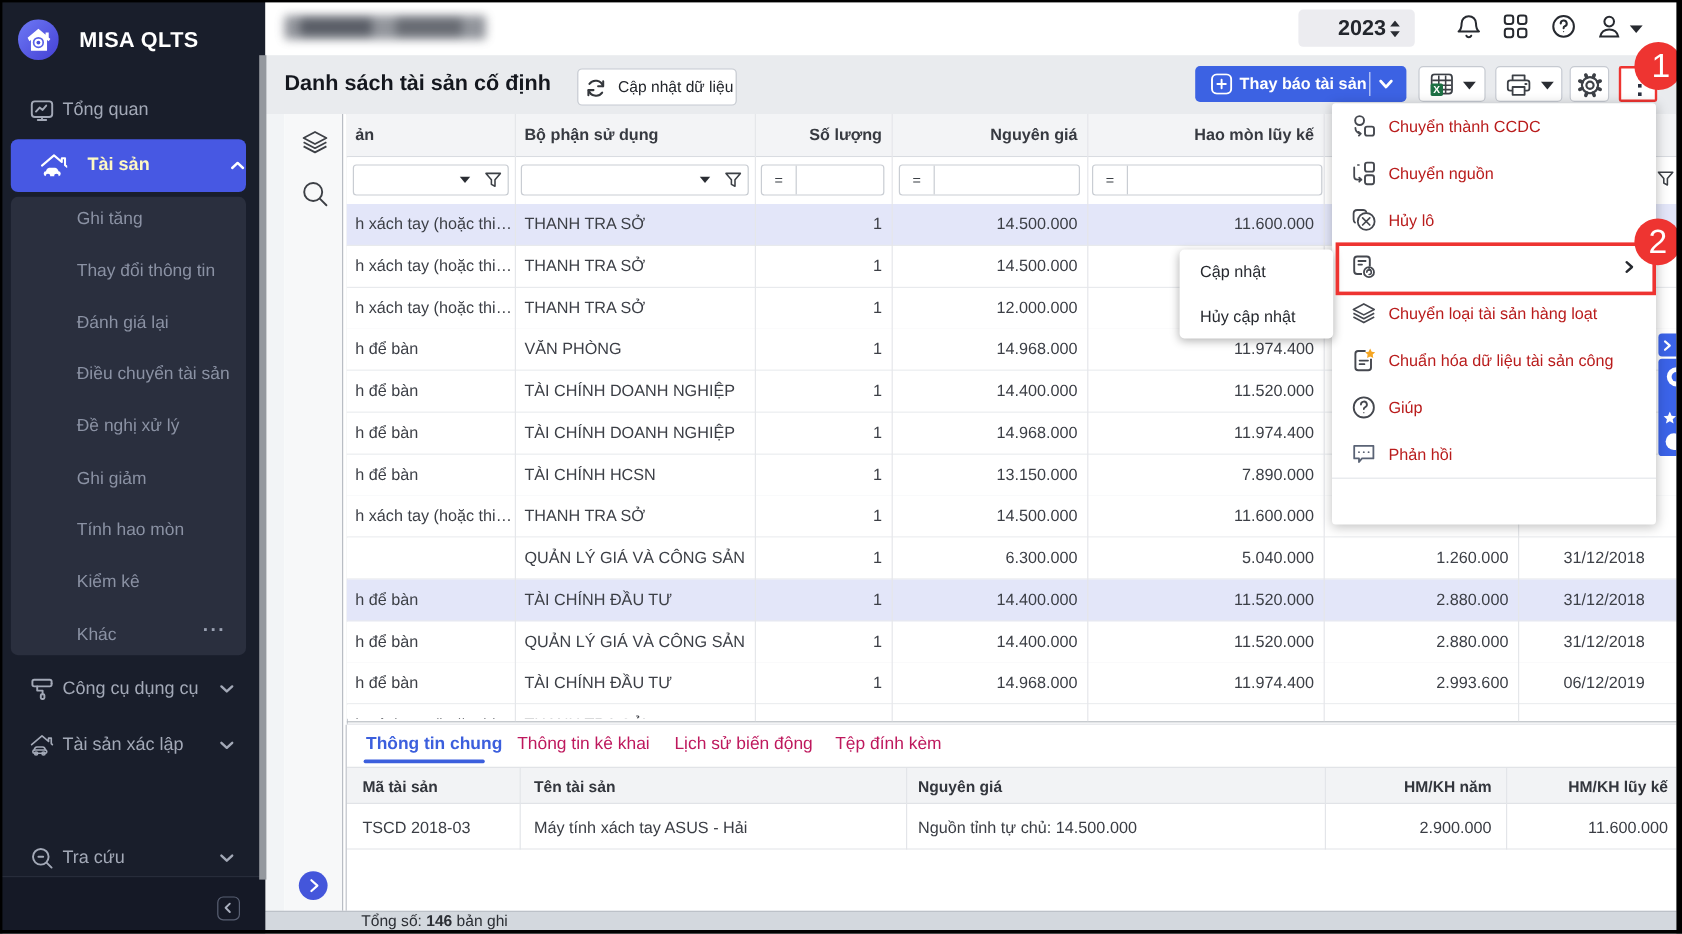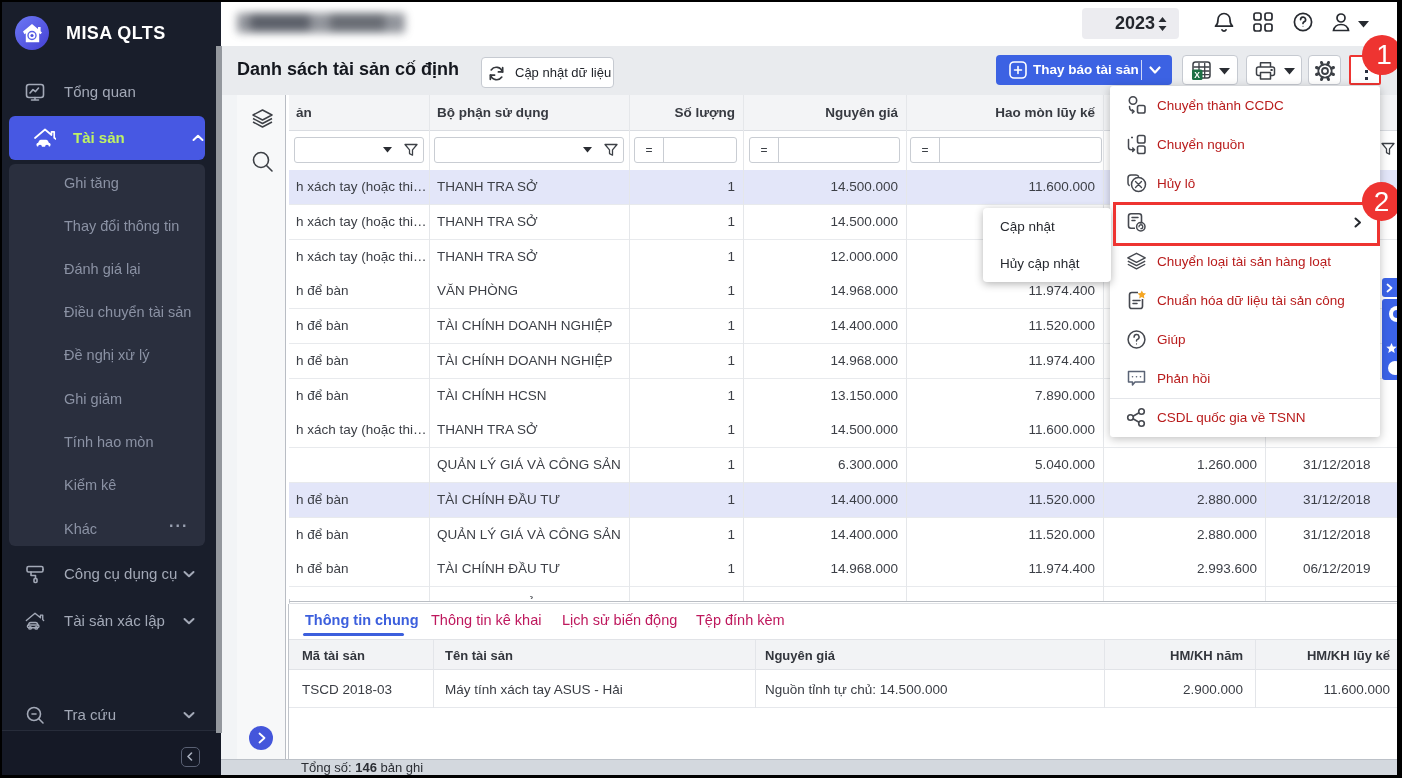--- a/index.html
+++ b/index.html
@@ -7,24 +7,24 @@
 .a{position:absolute}
 #stage{position:relative;width:1402px;height:778px;background:#fff}
 
 .fT{left:0;top:0;width:1402px;height:2px;background:#000;z-index:99}
 .fL{left:0;top:0;width:2px;height:778px;background:#000;z-index:99}
 .fR{left:1397px;top:0;width:5px;height:778px;background:#000;z-index:99}
 .fB{left:0;top:775px;width:1402px;height:3px;background:#000;z-index:99}
 
 #side{left:0;top:0;width:221px;height:778px;background:#191e2b;z-index:5}
 .mitem{left:0;width:221px;height:44px;color:#a3a9b7;font-size:15px;line-height:44px}
-.mitem .txt{position:absolute;left:64px;top:0}
+.mitem .txt{position:absolute;left:52px;top:0}
 .mico{position:absolute;left:25px;top:12px;width:20px;height:20px}
 .chev{position:absolute;left:183px;top:17px;width:12px;height:10px}
-#actv{left:9px;top:116px;width:196px;height:44px;background:#4758e3;border-radius:6px;color:#bef264;font-weight:bold;font-size:15px;line-height:44px}
+#actv{left:9px;top:116px;width:196px;height:44px;background:#4758e3;border-radius:6px;color:#fef9c3;font-weight:bold;font-size:15px;line-height:44px}
 #subp{left:9px;top:164px;width:196px;height:382px;background:#2a2f3e;border-radius:6px}
 .sub{position:absolute;left:55px;width:140px;height:20px;color:#8b92a4;font-size:14.5px;line-height:20px}
 #sfoot{left:0;top:730px;width:221px;height:45px;background:#151926;border-top:1px solid #272c3a}
 #sscroll{left:216px;top:46px;width:6px;height:687px;background:#94989e;z-index:6}
 
 #topbar{left:221px;top:2px;width:1176px;height:44px;background:#fff}
 #blur1{left:237px;top:13px;width:168px;height:20px;background:#6e727b;border-radius:3px;filter:blur(4px);opacity:.75}
 #year{left:1082px;top:8px;width:97px;height:31px;background:#ececf0;border-radius:4px;color:#23262d;font-weight:bold;font-size:18px}
 
 #toolbar{left:221px;top:46px;width:1176px;height:49px;background:#e9ebee}
@@ -514,29 +514,20 @@
   <div class="mi" style="top:273px">
     <svg width="21" height="21" viewBox="0 0 21 21" fill="none" stroke="#5a6375" stroke-width="1.5" stroke-linejoin="round">
       <path d="M2.5 3.5h16v10.5H9l-2.5 3v-3h-4z" stroke-linecap="round"></path>
       <circle cx="6.5" cy="8.8" r="0.8" fill="#5a6375" stroke="none"></circle>
       <circle cx="10.5" cy="8.8" r="0.8" fill="#5a6375" stroke="none"></circle>
       <circle cx="14.5" cy="8.8" r="0.8" fill="#5a6375" stroke="none"></circle>
     </svg>
     <span class="lab">Phản hồi</span>
   </div>
   <div style="position:absolute;left:0;top:312px;width:270px;height:1px;background:#e4e6ea"></div>
-  <div class="mi" style="top:312px">
-    <svg width="21" height="21" viewBox="0 0 21 21" fill="none" stroke="#45484f" stroke-width="1.6">
-      <circle cx="15.5" cy="4.5" r="2.8"></circle>
-      <circle cx="4.5" cy="10.5" r="2.8"></circle>
-      <circle cx="15.5" cy="16.5" r="2.8"></circle>
-      <path d="M7 9.2l6-3.4M7 11.8l6 3.4"></path>
-    </svg>
-    <span class="lab">CSDL quốc gia về TSNN</span>
-  </div>
 </div>
 <div id="popup" class="a">
   <span style="position:absolute;left:17px;top:11px">Cập nhật</span>
   <span style="position:absolute;left:17px;top:48px">Hủy cập nhật</span>
 </div>
 
 <div class="a redbox" style="left:1113px;top:202px;width:267px;height:44px"></div>
 
 <div class="a badge" style="left:1362px;top:35px;width:40px;height:40px;font-size:28px;line-height:40px;text-indent:4px">1</div>
 <div class="a badge" style="left:1362px;top:182px;width:39px;height:39px;font-size:28px;line-height:39px">2</div>

